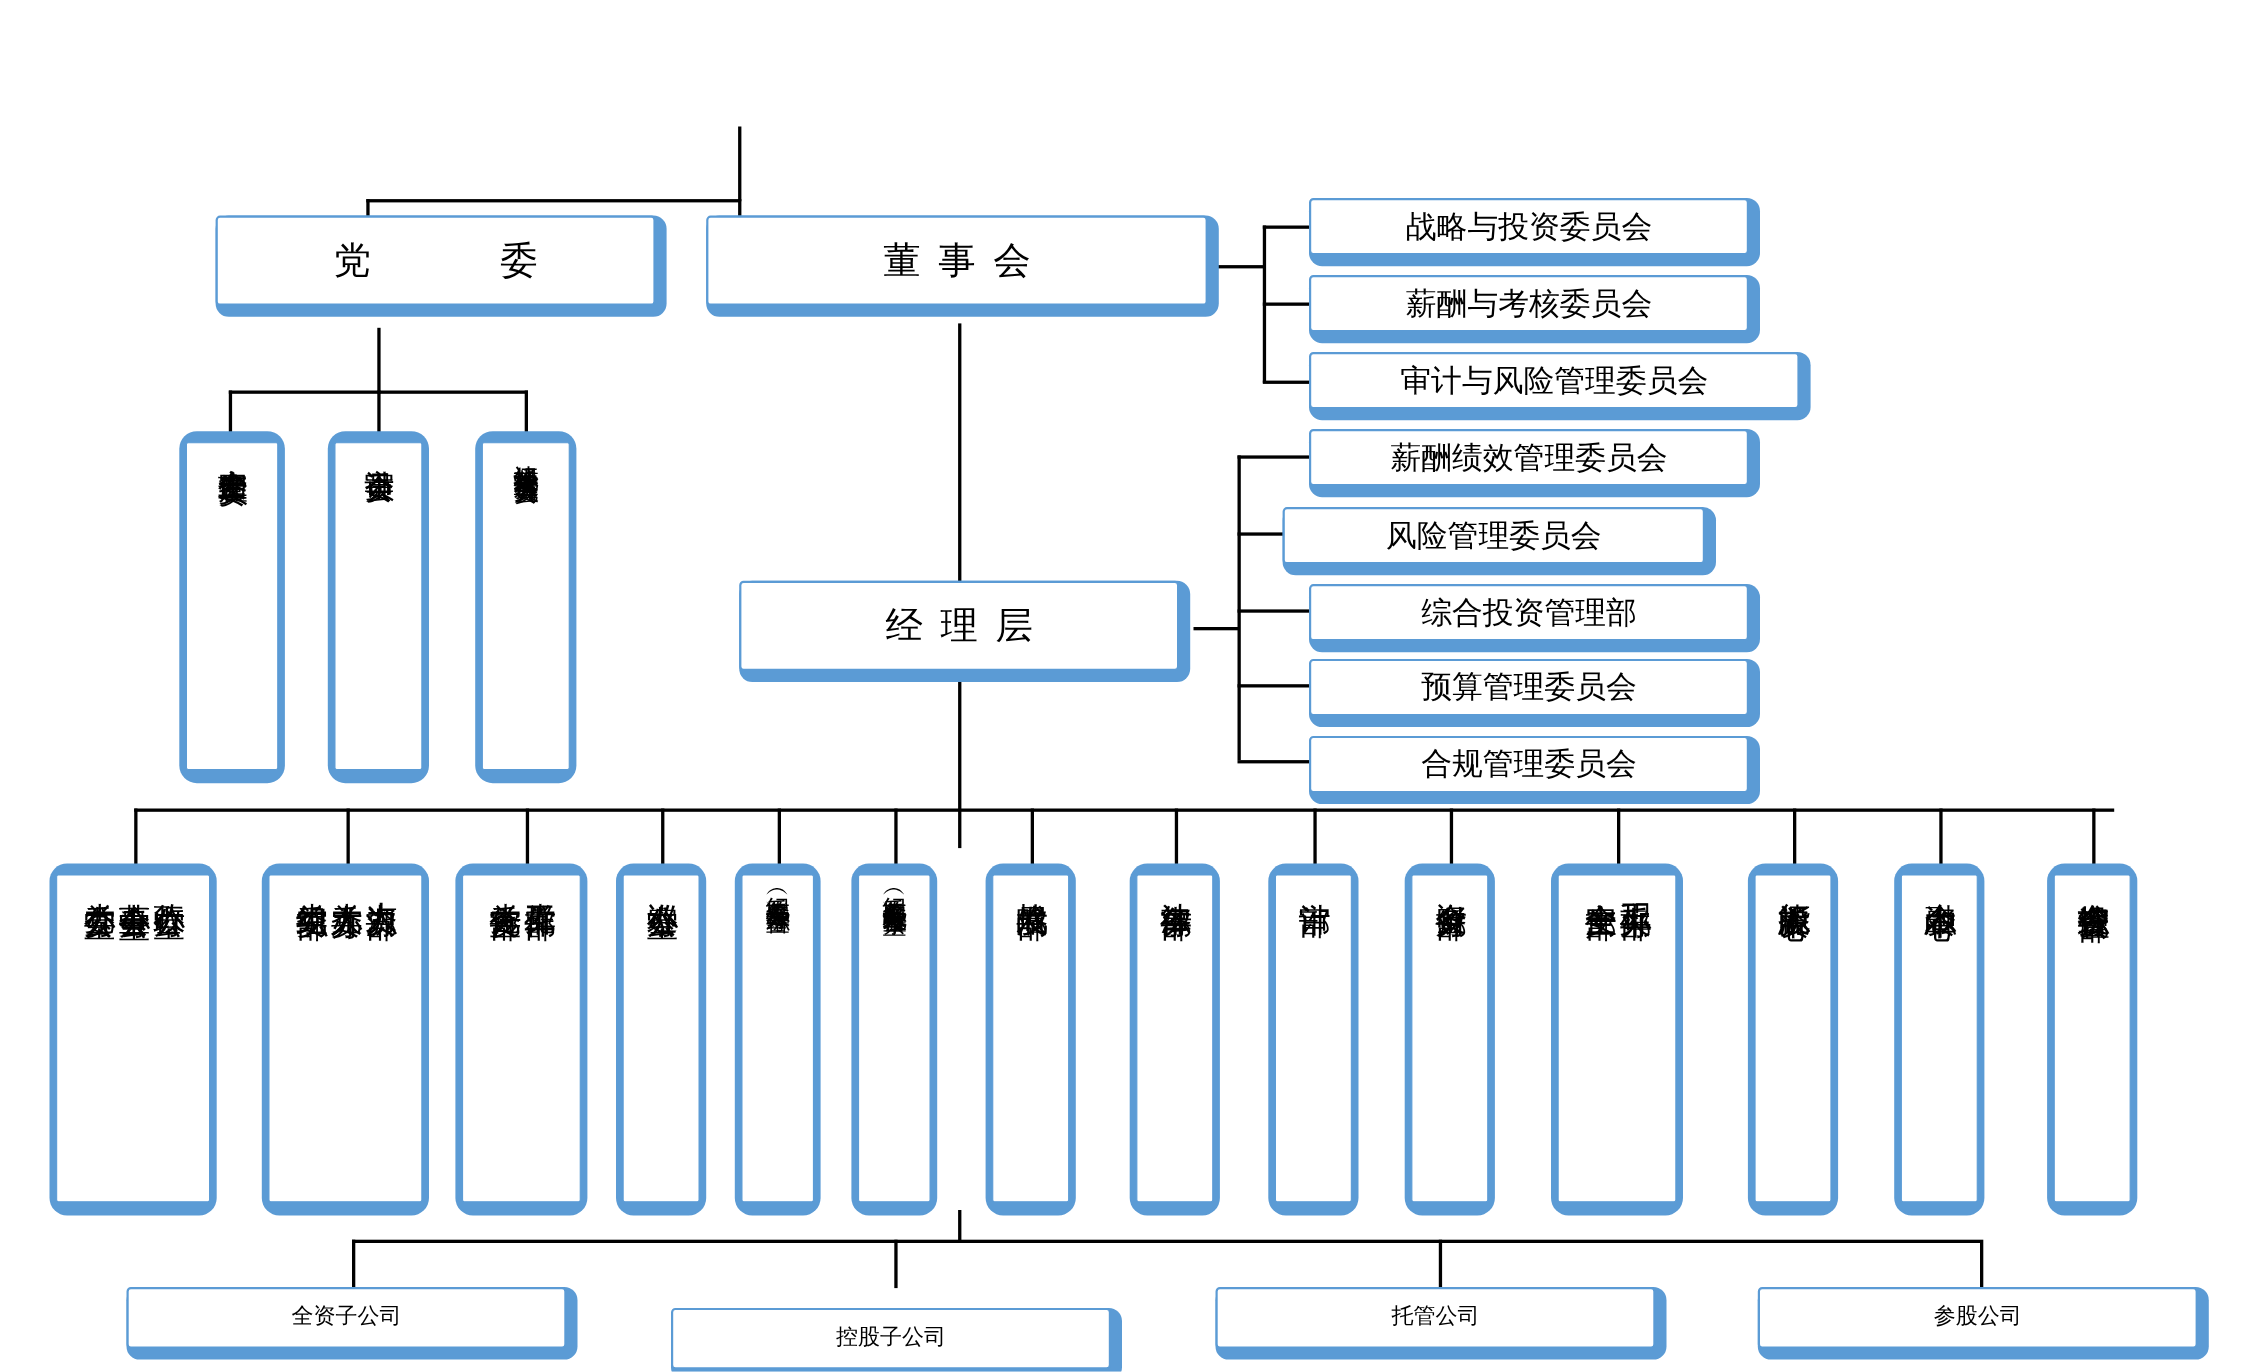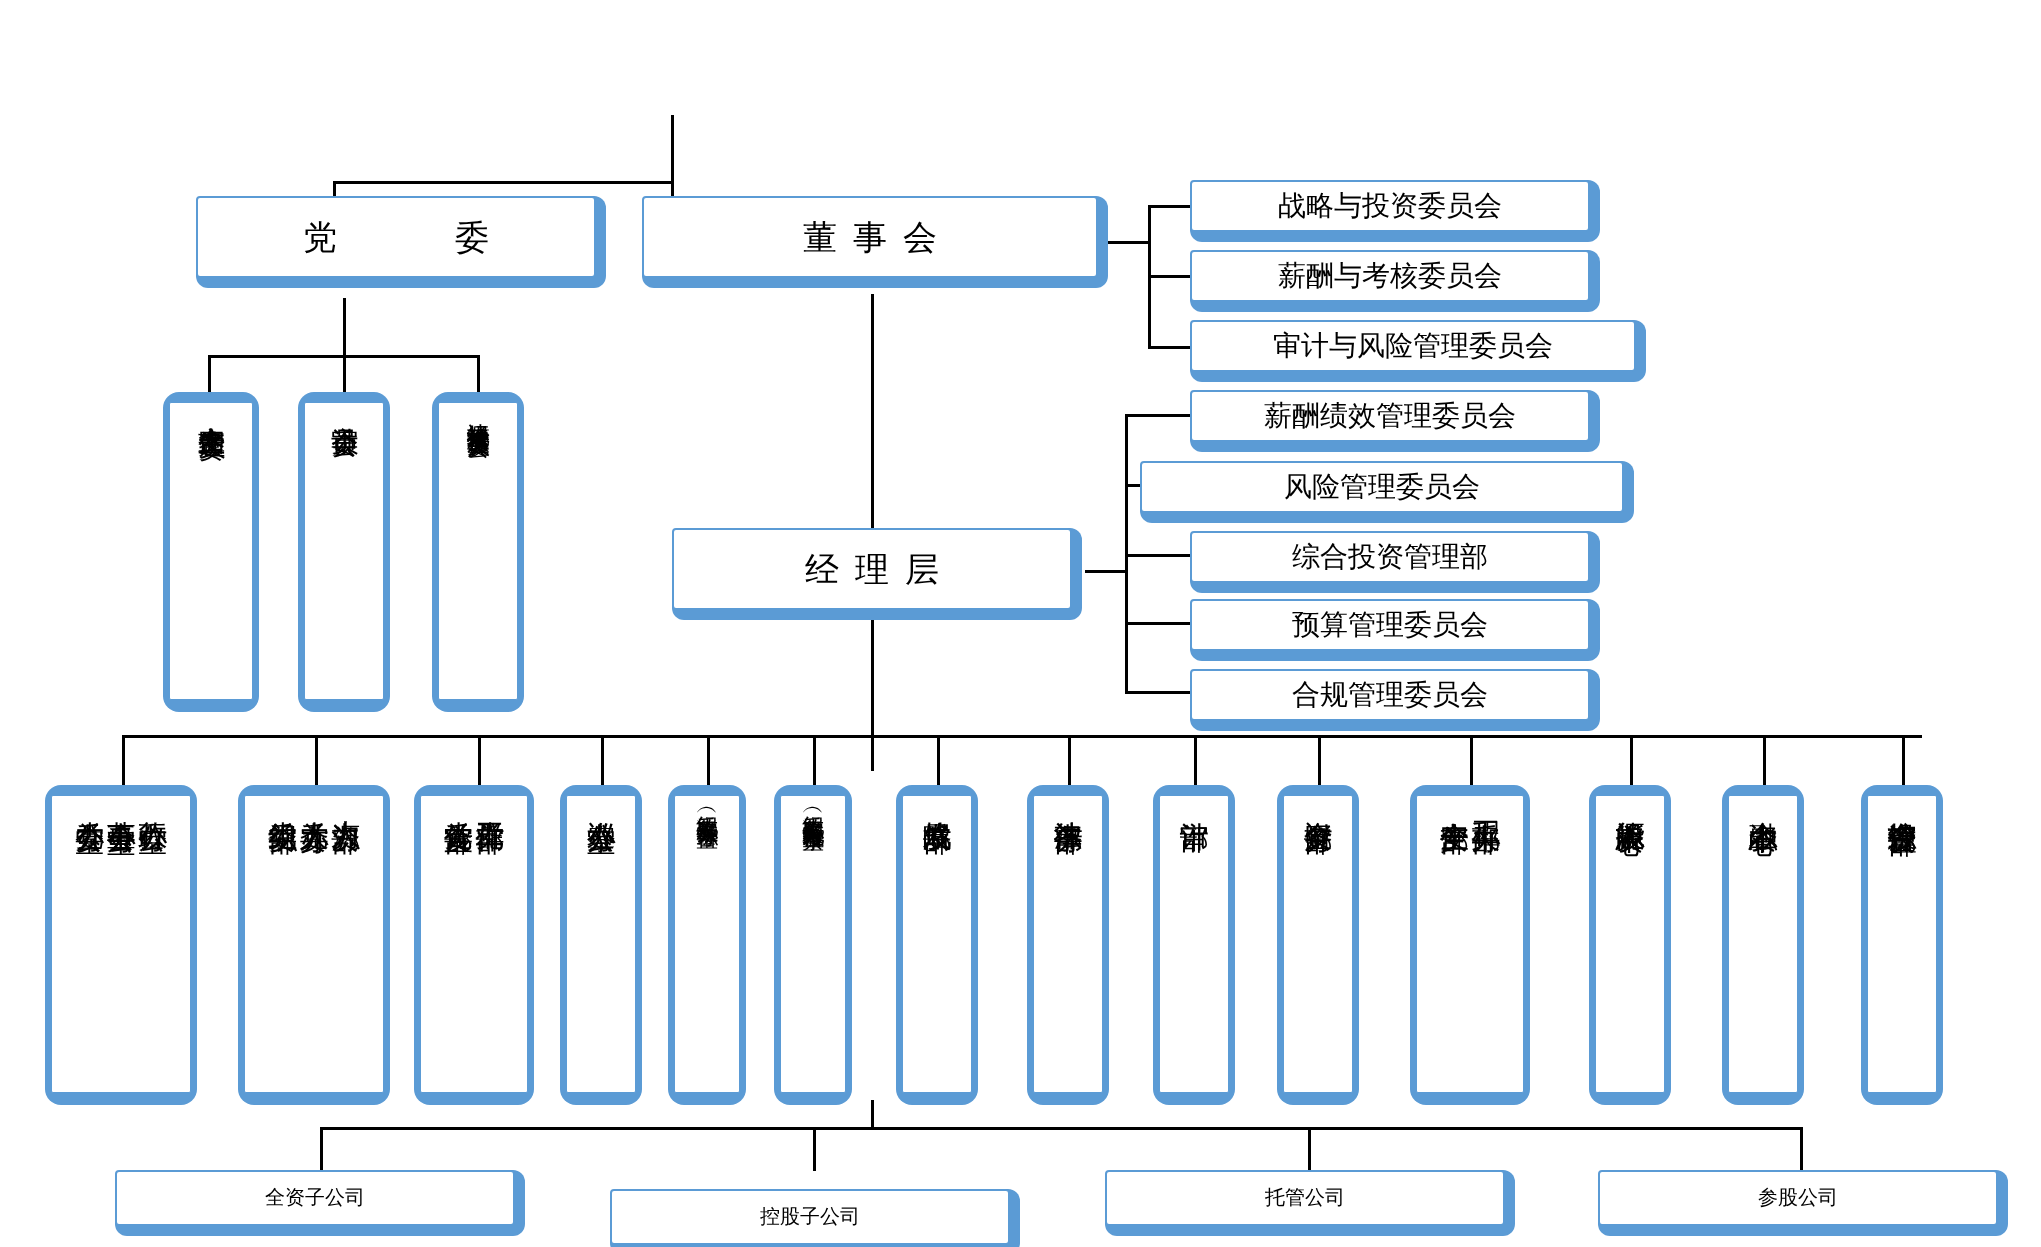--- a/index.html
+++ b/index.html
@@ -209,21 +209,21 @@
     <div class="inner">
       <span class="label t-com">审计与风险管理委员会</span>
     </div>
   </div>
 
   <div class="node h-node" style="left:1190px;top:390px;width:410px;height:62px;">
     <div class="inner">
       <span class="label t-com">薪酬绩效管理委员会</span>
     </div>
   </div>
-  <div class="node h-node" style="left:1140px;top:461px;width:494px;height:62px;">
+  <div class="node h-node" style="left:1166px;top:461px;width:394px;height:62px;">
     <div class="inner">
       <span class="label t-com">风险管理委员会</span>
     </div>
   </div>
   <div class="node h-node" style="left:1190px;top:531px;width:410px;height:62px;">
     <div class="inner">
       <span class="label t-com">综合投资管理部</span>
     </div>
   </div>
   <div class="node h-node" style="left:1190px;top:599px;width:410px;height:62px;">

